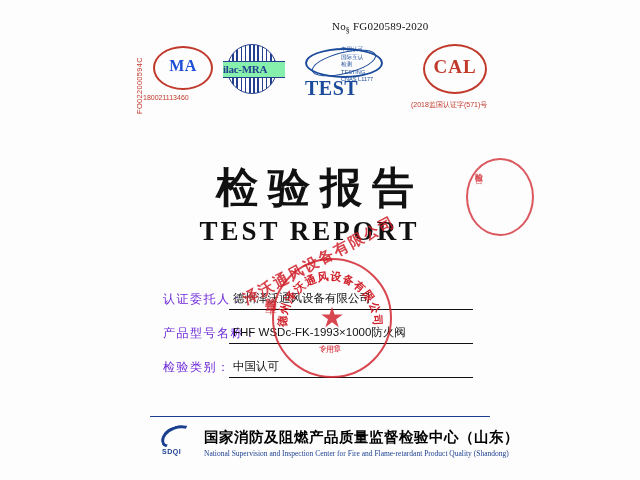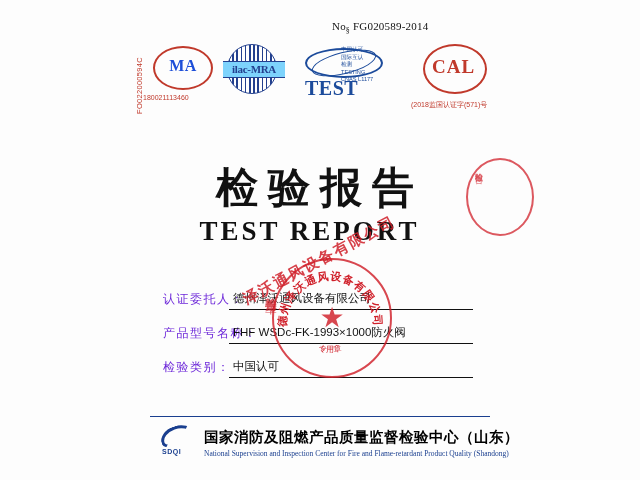--- a/index.html
+++ b/index.html
@@ -117,24 +117,23 @@
         90deg,
         #23408e 0px, #23408e 1.6px,
         #ffffff 1.6px, #ffffff 4.2px);
   }
   .ilac .band {
     position: absolute;
     left: -4px;
     top: 17px;
     width: 62px;
     height: 15px;
-    background: #7dd3fc;
+    background: #86efac;
     border-top: 1px solid #23408e;
     border-bottom: 1px solid #23408e;
-    text-align: center;
     line-height: 15px;
     font-size: 11px;
     font-weight: bold;
     color: #23408e;
     font-family: "Liberation Serif", serif;
     letter-spacing: -0.3px;
   }
 
   
   .cnas {
@@ -197,27 +196,26 @@
     left: 6px; top: 0;
     width: 64px; height: 50px;
     border: 2.5px solid #c0392b;
     border-radius: 50%;
     box-sizing: border-box;
   }
   .cal .letters {
     position: absolute;
     left: 6px; top: 12px;
     width: 64px;
-    text-align: left;
+    text-align: center;
     font-size: 19px;
     font-weight: bold;
     color: #c0392b;
     font-family: "Liberation Serif", serif;
     letter-spacing: 1px;
-    padding-left: 9px;
   }
   .cal-code {
     position: absolute;
     left: 276px;
     top: 58px;
     font-size: 7px;
     color: #c0392b;
     white-space: nowrap;
     font-family: "Liberation Sans", sans-serif;
   }
@@ -446,21 +444,21 @@
     font-family: "Liberation Serif", serif;
     white-space: nowrap;
   }
 </style>
 </head>
 <body>
 
 <div class="page">
 
   <div class="report-no">
-    <span>No</span><span class="sub">§</span><span> FG020589-2014</span>
+    <span>No</span><span class="sub">§</span><span> FG020589-2020</span>
   </div>
 
   <div class="logo-strip">
 
     <div class="vert-code">FO022000594C</div>
 
     <div class="cma">
       <div class="oval"></div>
       <div class="txt">MA</div>
     </div>

